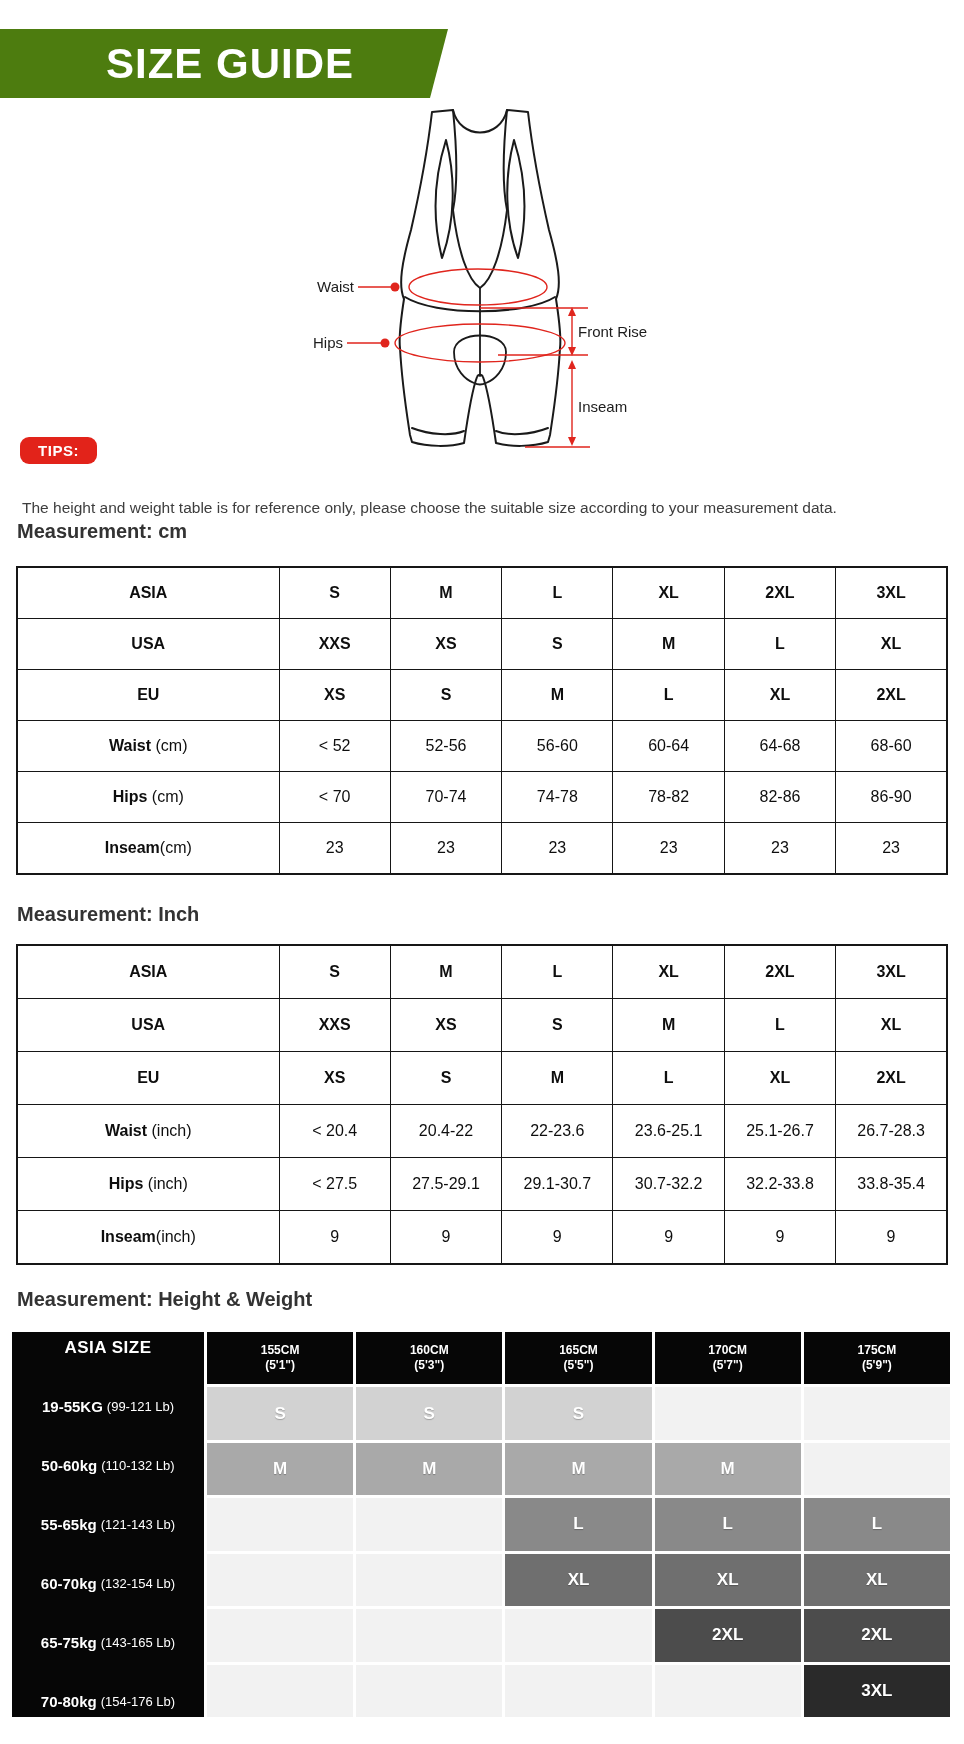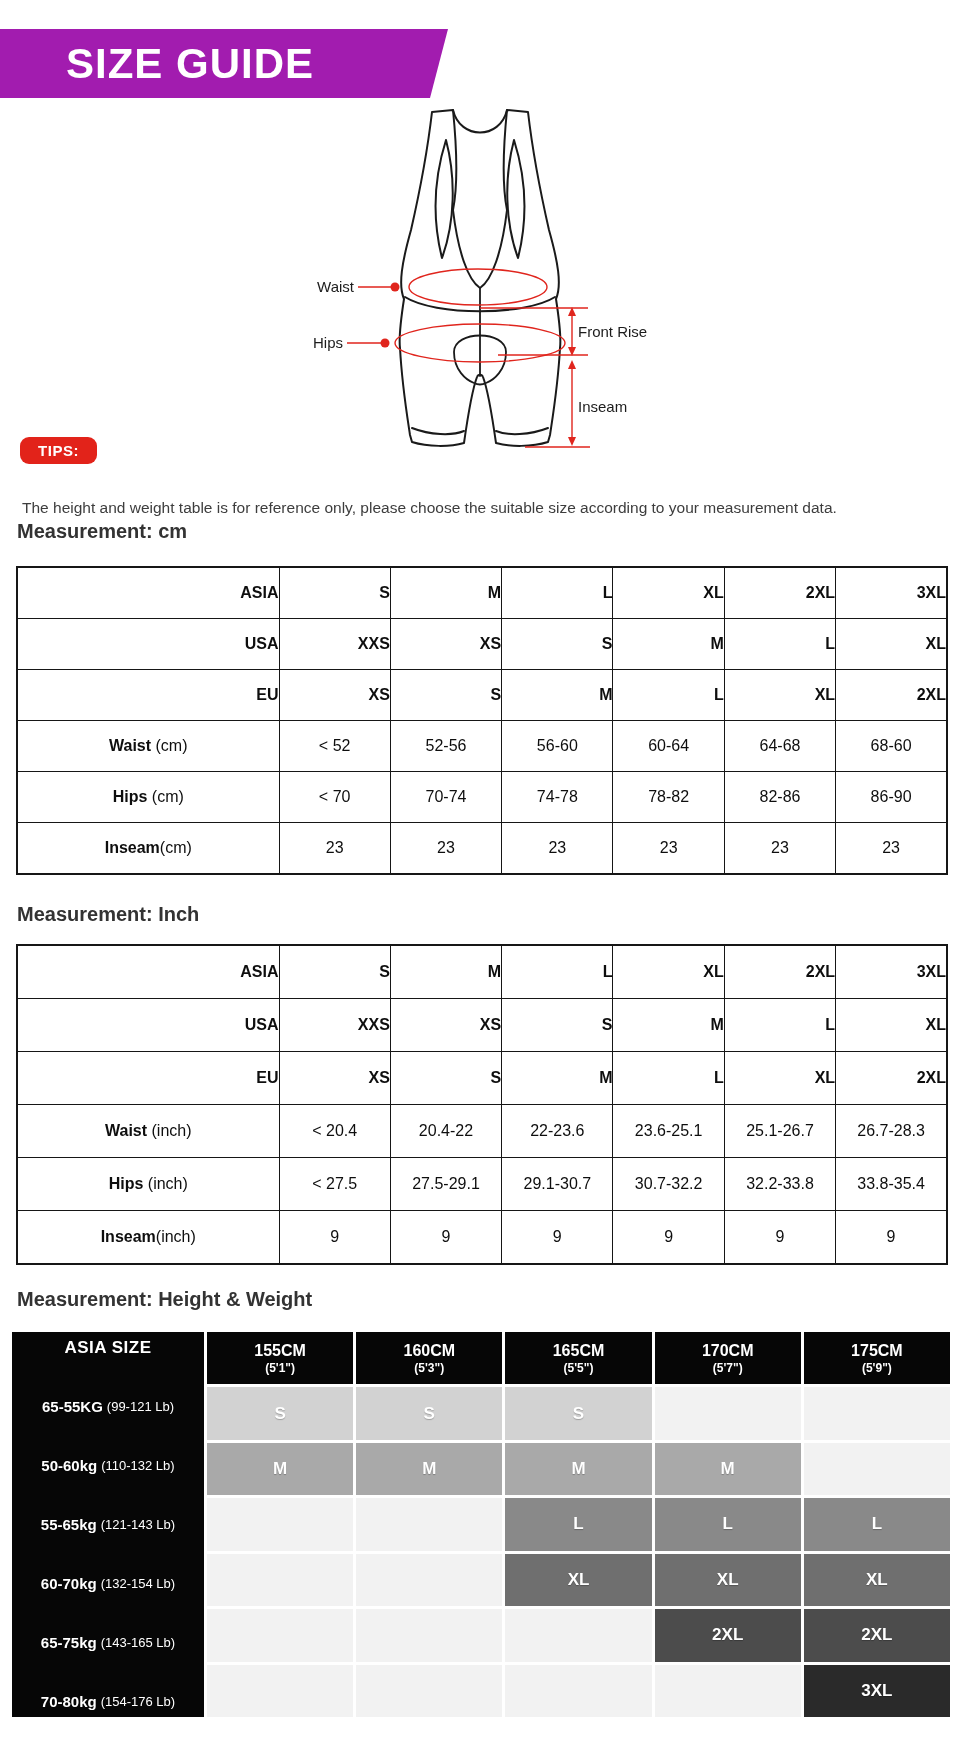--- a/index.html
+++ b/index.html
@@ -2,24 +2,24 @@
 <html><head>
 <meta charset="utf-8">
 <style>
   html,body{margin:0;padding:0;}
   body{
     width:964px;height:1744px;background:#ffffff;position:relative;
     font-family:"Liberation Sans",sans-serif;color:#111;overflow:hidden;
   }
   
   .banner{
-    position:absolute;left:0;top:29px;width:448px;height:69px;background:#a21caf;
+    position:absolute;left:0;top:29px;width:448px;height:69px;background:#4d7c0f;
     clip-path:polygon(0 0,100% 0,calc(100% - 18px) 100%,0 100%);
     color:#fff;font-size:42px;font-weight:bold;letter-spacing:1px;
-    line-height:69px;padding-left:66px;box-sizing:border-box;white-space:nowrap;
+    line-height:69px;padding-left:106px;box-sizing:border-box;white-space:nowrap;
   }
   
   .diagram{position:absolute;left:230px;top:90px;width:420px;height:370px;}
   .diagram text{font-family:"Liberation Sans",sans-serif;font-size:15px;fill:#1c1c1c;}
   
   .tips-badge{
     position:absolute;left:20px;top:437px;width:77px;height:27px;background:#e2231a;
     border-radius:9px;color:#fff;font-weight:bold;font-size:15px;
     display:flex;align-items:center;justify-content:center;letter-spacing:.5px;
   }
@@ -37,33 +37,33 @@
   #t-cm{top:566px}
   #t-inch{top:944px}
   .size-table td{
     border:1px solid #161616;text-align:center;vertical-align:middle;
     font-size:16px;color:#0e0e0e;padding:0;
   }
   #t-cm td{height:50px}
   #t-inch td{height:52px}
   .size-table td.rowlabel{font-weight:bold;}
   .size-table td.rowlabel .unit{font-weight:normal;}
-  .size-table tr.boldvals td{font-weight:bold;text-align:right;}
+  .size-table tr.boldvals td{font-weight:bold;}
   
   .hw{position:absolute;left:12px;top:1332px;width:938px;height:385px;display:flex;}
   .hw-labels{width:192px;background:#060606;display:grid;grid-template-rows:repeat(7,1fr);gap:27px;}
   .hw-label-cell{display:flex;align-items:center;justify-content:center;color:#fff;white-space:nowrap;}
   .hw-corner{font-weight:bold;font-size:17px;letter-spacing:.5px;}
   .hw-label-cell .wlabel{font-weight:bold;font-size:15px;}
   .hw-label-cell .wsub{font-weight:normal;font-size:13px;margin-left:4px;}
   .hw-grid{flex:1;margin-left:3px;display:grid;grid-template-columns:repeat(5,1fr);
     grid-template-rows:repeat(7,1fr);gap:3px;}
   .hw-head{background:#060606;color:#fff;display:flex;flex-direction:column;
     align-items:center;justify-content:center;font-weight:bold;line-height:1.25;}
-  .hw-head .main{font-size:16px;}
+  .hw-head .main{font-size:12px;}
   .hw-head .sub{font-size:12px;}
   .hw-cell{display:flex;align-items:center;justify-content:center;
     font-weight:bold;font-size:17px;color:#fff;background:#f2f2f2;
     text-shadow:0 1px 1px rgba(0,0,0,.25);}
 </style>
 </head>
 <body>
 
 <div class="banner">SIZE GUIDE</div>
 
@@ -258,21 +258,21 @@
   </tr>
 </tbody>
   </table>
 
 <div class="section-heading" id="h-hw">Measurement: Height &amp; Weight</div>
 
 <div class="hw">
   <div class="hw-labels">
     <div class="hw-label-cell hw-corner">ASIA SIZE</div>
     <div class="hw-label-cell">
-        <span class="wlabel">65-55KG</span>
+        <span class="wlabel">19-55KG</span>
         <span class="wsub">(99-121 Lb)</span>
       </div>
     <div class="hw-label-cell">
         <span class="wlabel">50-60kg</span>
         <span class="wsub">(110-132 Lb)</span>
       </div>
     <div class="hw-label-cell">
         <span class="wlabel">55-65kg</span>
         <span class="wsub">(121-143 Lb)</span>
       </div>

